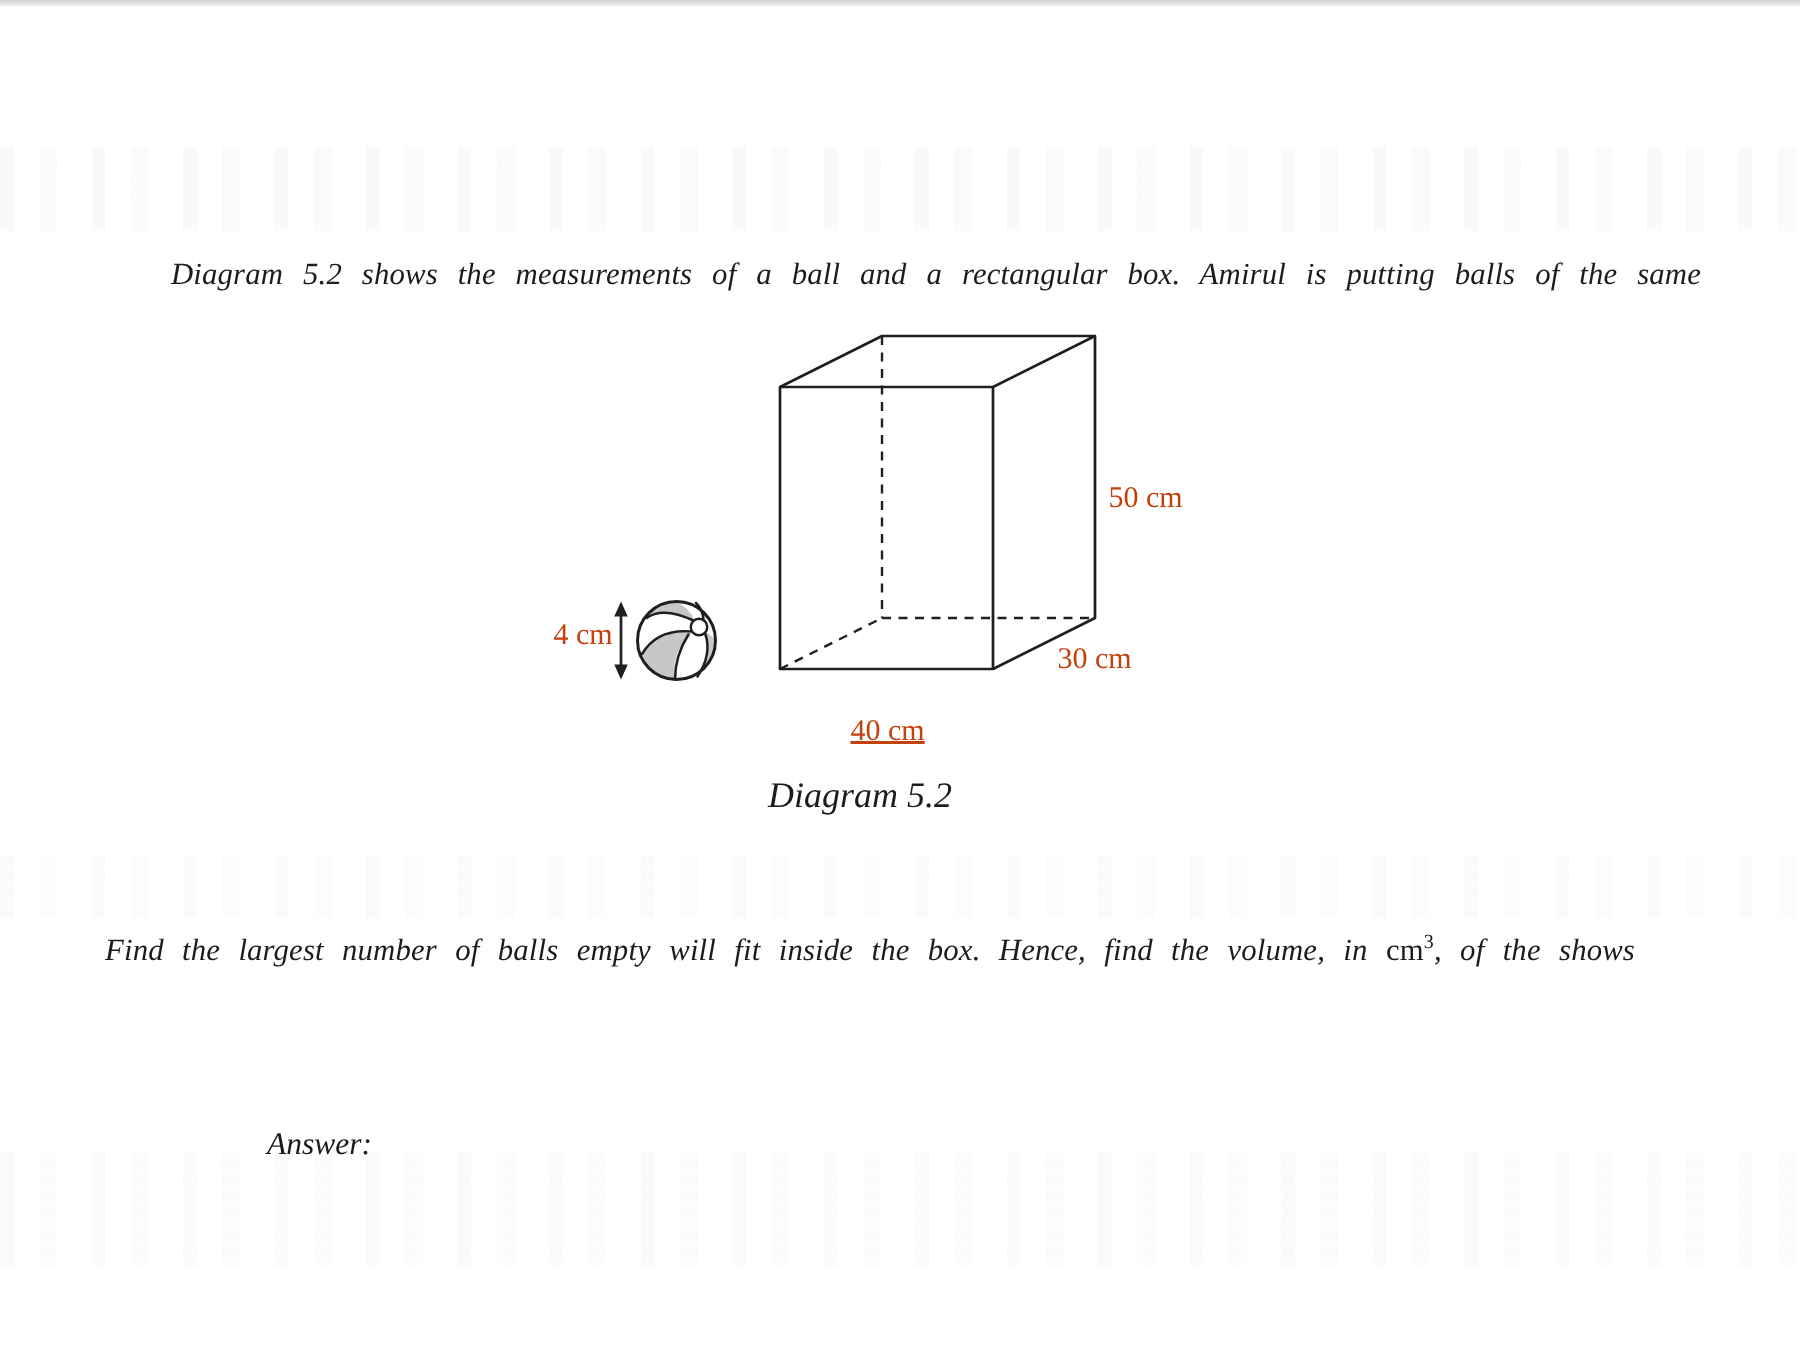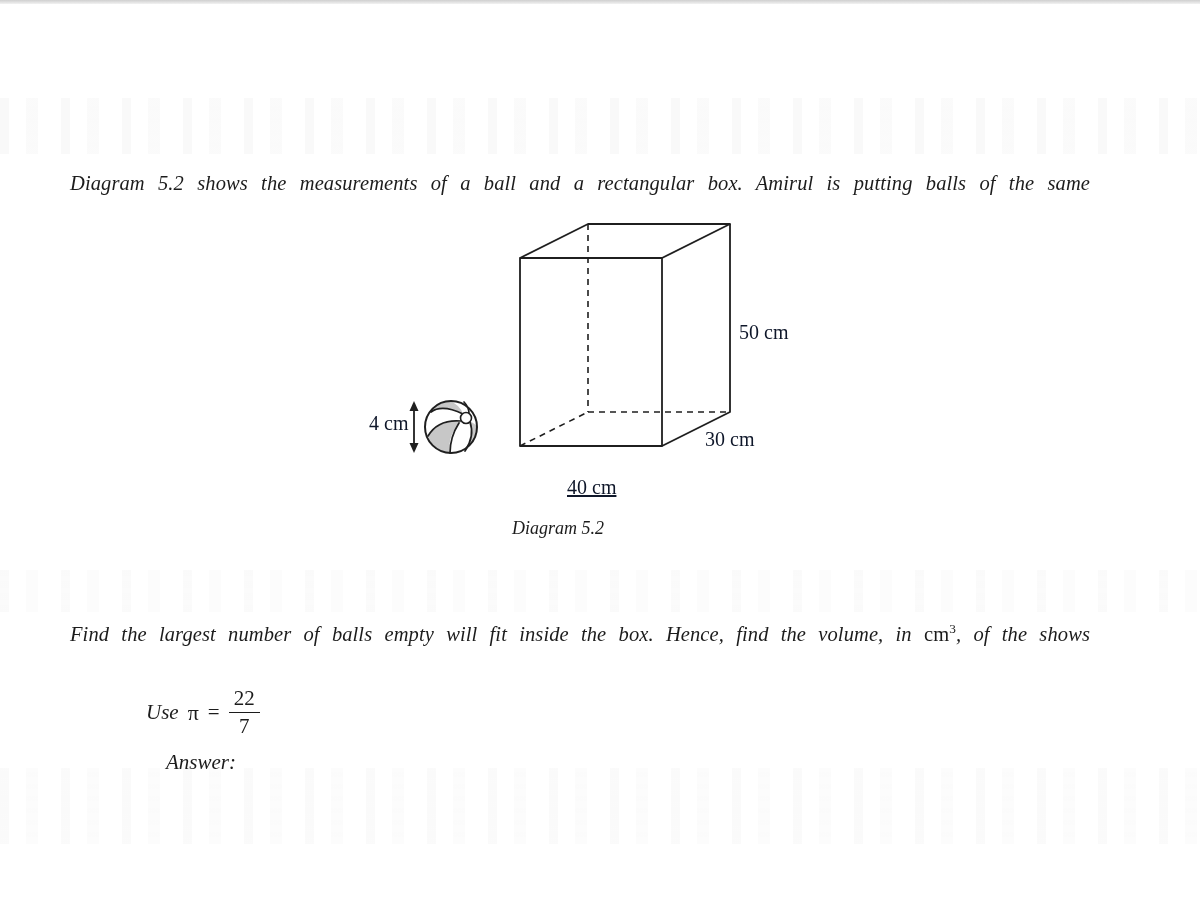--- a/index.html
+++ b/index.html
@@ -29,63 +29,63 @@
 
   .para {
     position: absolute;
     left: 70px;
     width: 1020px;
     font-size: 20.5px;
     font-style: italic;
     line-height: 29px;
     letter-spacing: 0.1px;
   }
-  .para1 { top: 169px; }
+  .para1 { top: 169px; margin-left: 44px; }
   .para2 { top: 620px; line-height: 28.5px; }
   .jline { text-align: justify; text-align-last: justify; }
   .lline { text-align: left; }
   .line2row { display: flex; justify-content: space-between; }
   .upright { font-style: normal; }
   sup { font-size: 0.65em; line-height: 0; }
 
   .diagram { position: absolute; left: 360px; top: 215px; width: 440px; height: 260px; }
 
   .dim {
     position: absolute;
     font-size: 20px;
     font-style: normal;
     white-space: nowrap;
-    color: #0f172a;
+    color: #c2410c;
   }
   .caption {
     position: absolute;
     left: 512px;
     top: 518px;
-    font-size: 18px;
+    font-size: 24px;
     font-style: italic;
     white-space: nowrap;
   }
   .formula {
     position: absolute;
     left: 146px;
     top: 686px;
     display: flex;
     align-items: center;
     gap: 9px;
     font-size: 21px;
   }
   .it { font-style: italic; }
   .pi { font-style: normal; font-size: 22px; }
   .eq { font-style: normal; }
   .frac { display: inline-block; text-align: center; font-style: normal; }
   .frac .num { display: block; padding: 0 5px 1px; }
   .frac .den { display: block; border-top: 1.7px solid #1c1c1c; padding: 1px 5px 0; }
   .answer {
     position: absolute;
-    left: 166px;
+    left: 178px;
     top: 750px;
     font-size: 21px;
     font-style: italic;
   }
 </style>
 </head>
 <body>
 
 <div class="page">
 
@@ -143,25 +143,16 @@
 
   <div class="caption">Diagram 5.2</div>
 
   <div class="para para2">
     <div class="jline">
       <span>Find the largest number of balls empty will fit inside the box. Hence, find the volume, in</span>
       <span class="upright"><span>cm</span><sup>3</sup></span><span>, of the shows</span>
     </div>
   </div>
 
-  <div class="formula">
-    <span class="it">Use</span>
-    <span class="pi">π</span>
-    <span class="eq">=</span>
-    <span class="frac">
-      <span class="num">22</span>
-      <span class="den">7</span>
-    </span>
-  </div>
 
   <div class="answer">Answer:</div>
 
 </div>
 
 </body></html>

